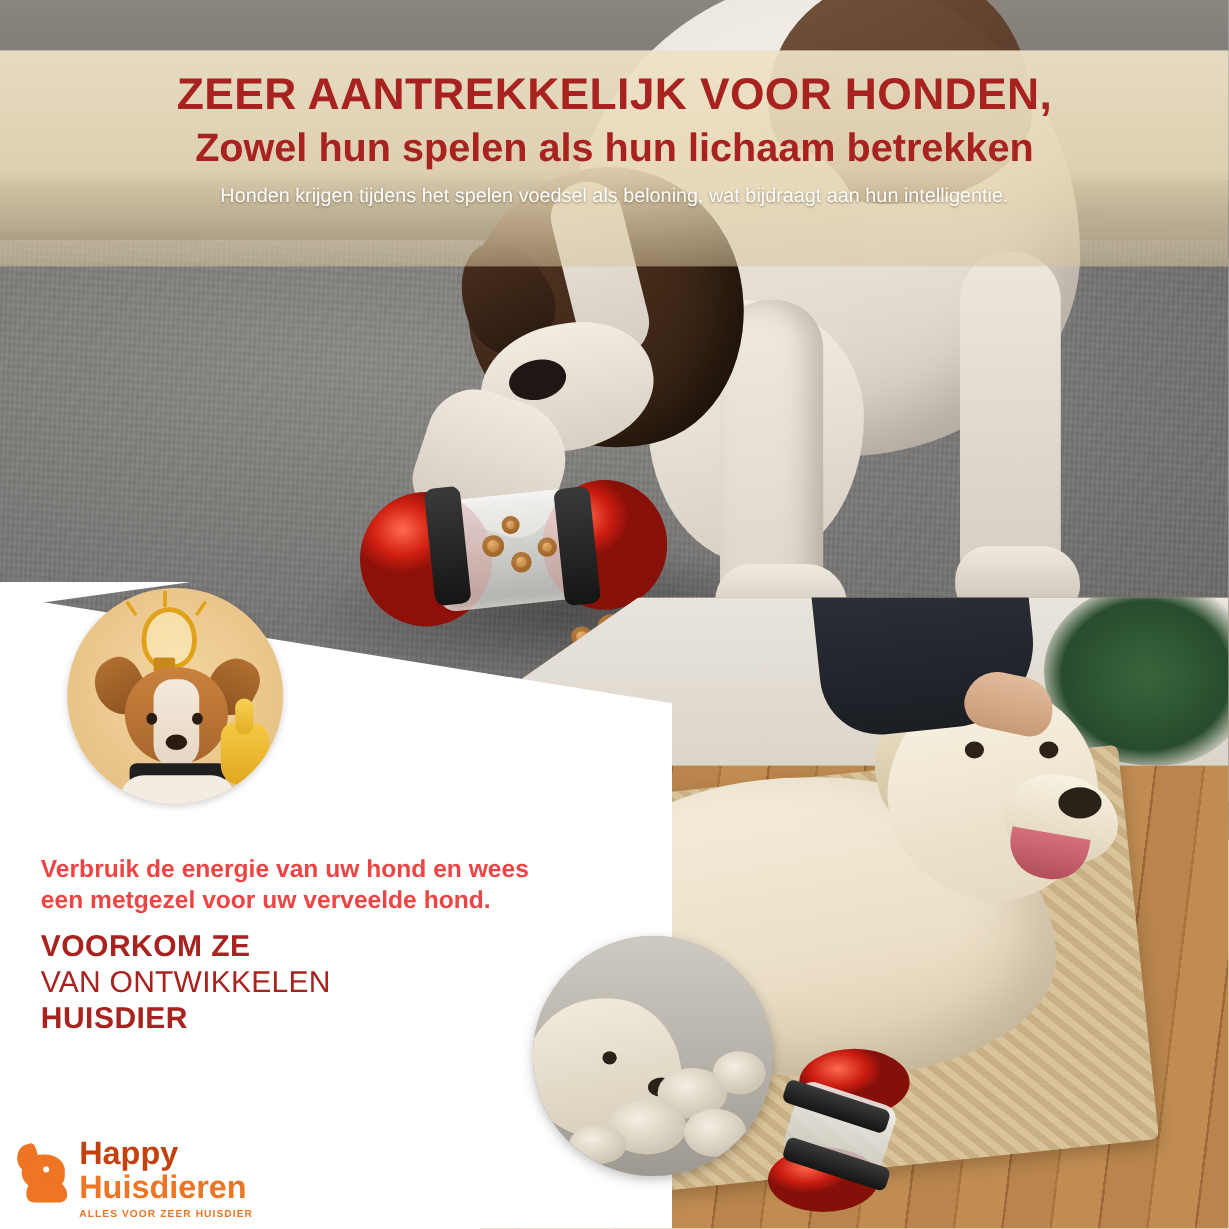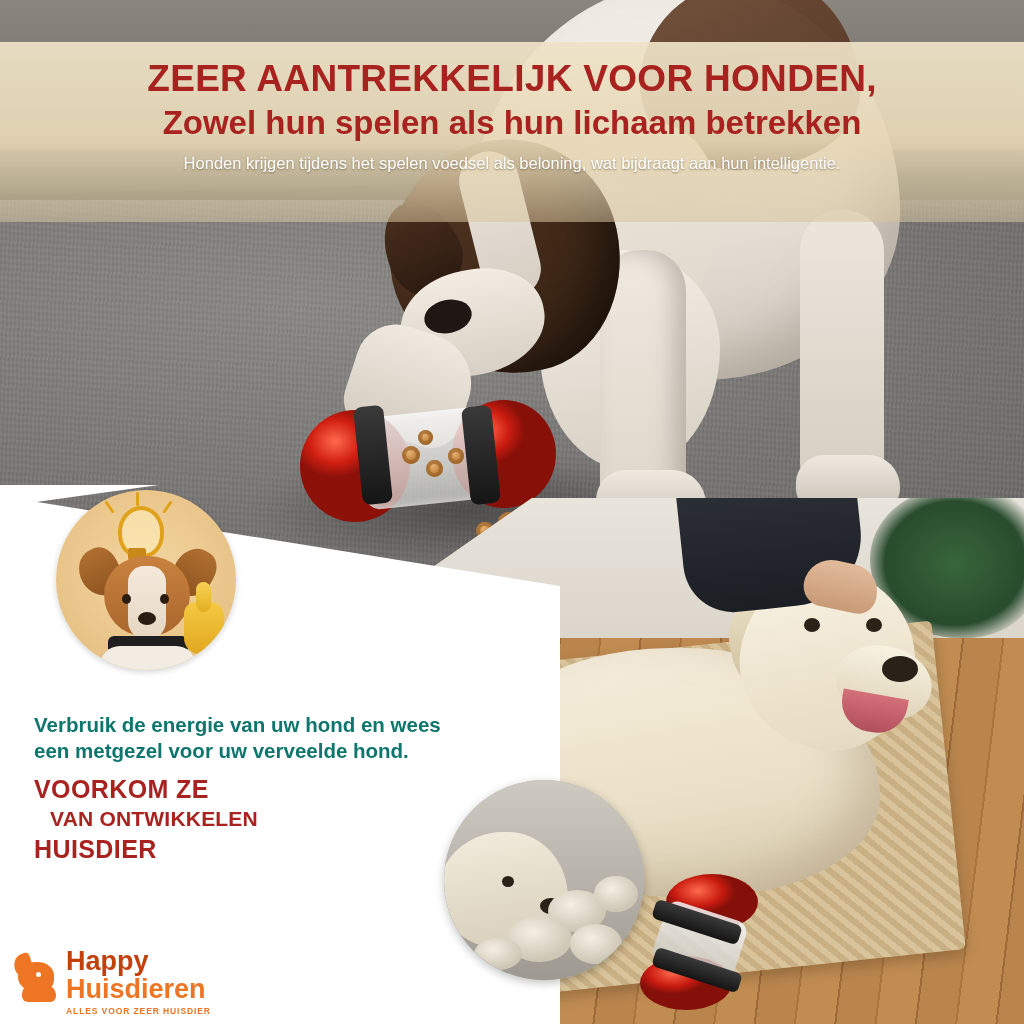--- a/index.html
+++ b/index.html
@@ -276,34 +276,34 @@
     background: linear-gradient(180deg,#f7d255,#e3ae22);
     border-radius: 8px;
   }
 
   
   .copy {
     position: absolute; left: 34px; top: 712px; width: 420px;
   }
   .copy p.lead {
     margin: 0;
-    color: #0f766e;
+    color: #ef4444;
     font-size: 20.5px;
     line-height: 26px;
     font-weight: 600;
   }
   .copy .big {
     margin-top: 10px;
     color: #a8231f;
     font-size: 25px;
     line-height: 30px;
     font-weight: bold;
     letter-spacing: .4px;
   }
-  .copy .big .thin { font-weight: 700; font-size: 21px; letter-spacing: .2px; margin-left: 16px; }
+  .copy .big .thin { font-weight: 400; font-size: 25px; letter-spacing: .2px; }
 
   
   .photo-right {
     position: absolute; left: 400px; top: 498px; width: 624px; height: 526px;
     overflow: hidden;
     background: #c9a87c;
     clip-path: polygon(132px 0, 624px -100px, 624px 526px, 0 526px, 0 92px);
   }
   .room-bg {
     position: absolute; left: 0; top: 0; width: 624px; height: 170px;

